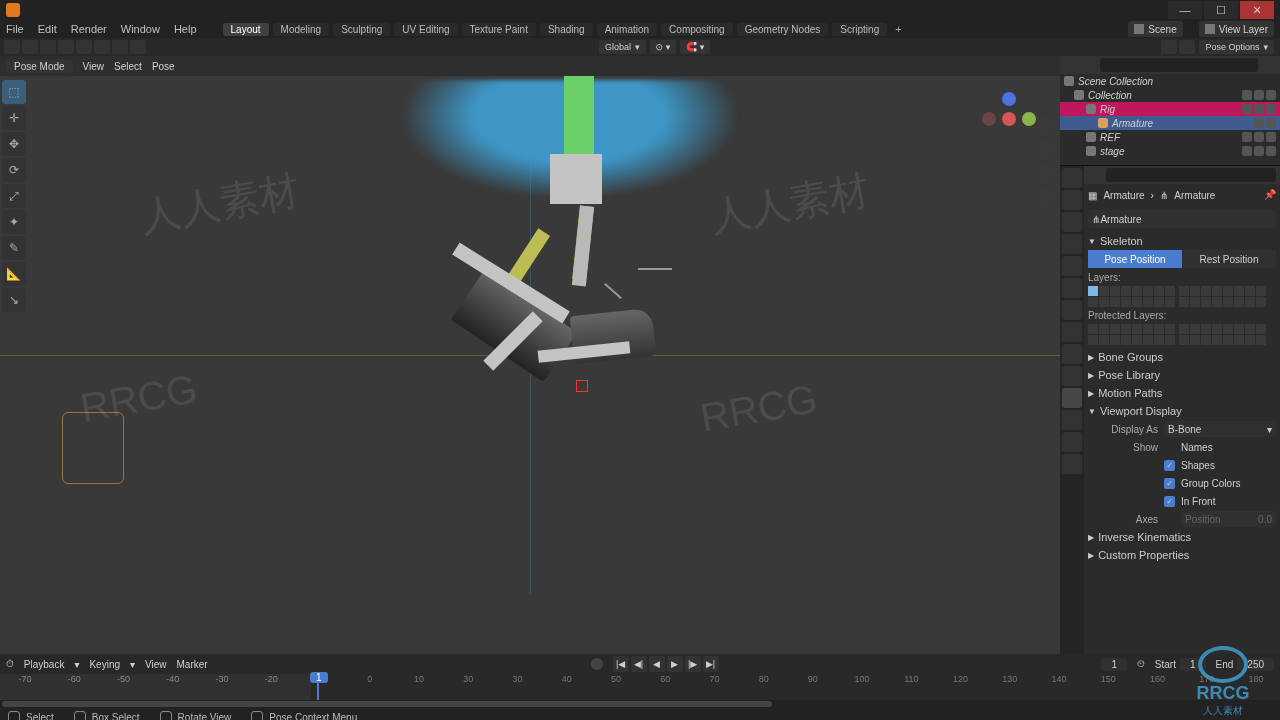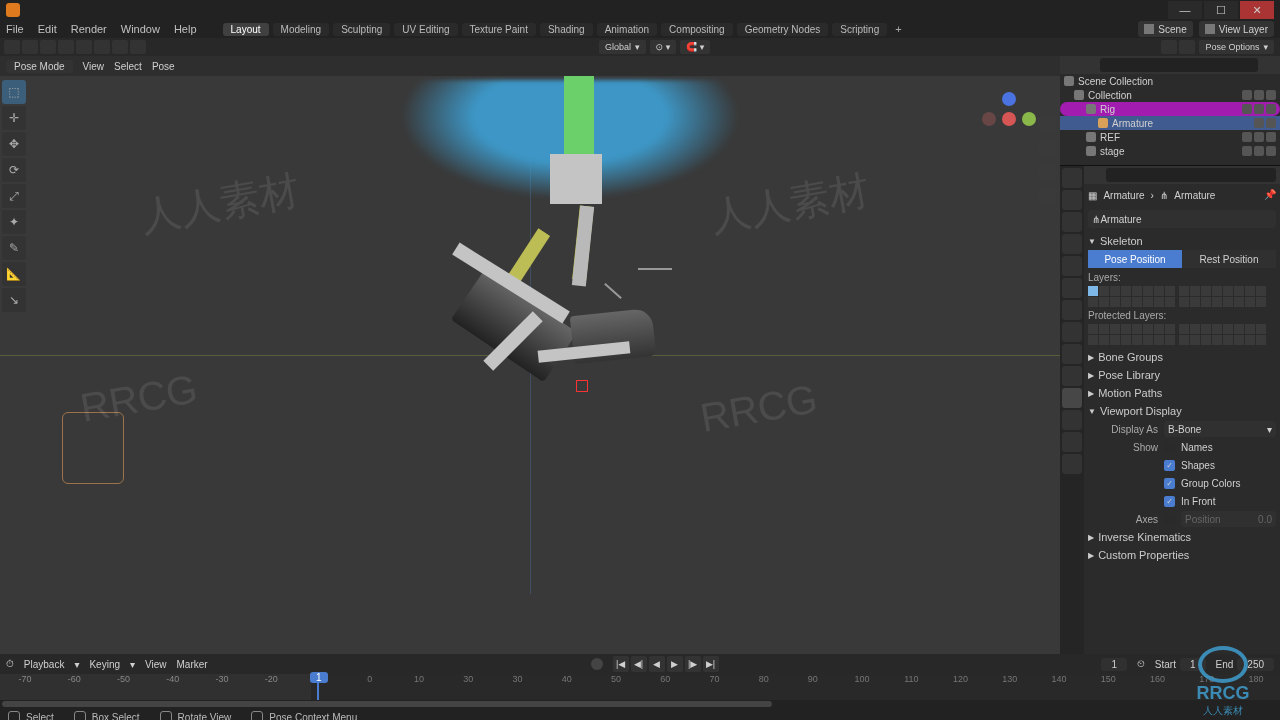--- a/index.html
+++ b/index.html
@@ -8,21 +8,21 @@
   .titlebar .icon { width: 14px; height: 14px; background: #e07a1f; border-radius: 3px; margin-right: 6px; }
   .titlebar .wbtns { margin-left: auto; display: flex; gap: 2px; }
   .titlebar .wbtn { width: 34px; height: 18px; background: #2a2a2a; display:flex; align-items:center; justify-content:center; color:#ccc; }
   .titlebar .wbtn.close { background: #aa3333; }
   .topmenu { height: 18px; background: #222; display:flex; align-items:center; padding: 0 6px; gap: 14px; font-size: 11px; }
   .topmenu .item { color: #c0c0c0; }
   .tabs { display:flex; align-items:center; gap: 4px; margin-left: 12px; }
   .tab { padding: 1px 8px; background: #2a2a2a; border-radius:3px; font-size: 10px; color:#bbb;}
   .tab.active { background:#404040; color:#fff; }
   .tabs .add { color:#aaa; padding:0 4px; }
-  .topmenu .right { margin-left:auto; display:flex; align-items:center; gap:6px; font-size:10px; }
+  .topmenu .right { margin-left:auto; display:flex; align-items:center; gap:16px; font-size:10px; }
   .rtfield { background:#333; border-radius:3px; padding:1px 6px; display:flex; align-items:center; gap:4px; height:16px;}
   .rtfield .ic { width:10px;height:10px;background:#777;}
   .h-toolbar { height: 18px; background: #282828; display:flex; align-items:center; padding:0 4px; }
   .h-toolbar .bt { width:16px; height:14px; background:#333; margin-right:2px; border-radius:2px; }
   .h-toolbar .field { background:#333; padding:0 6px; height:14px; border-radius:2px; font-size:9px; display:flex; align-items:center; gap:4px; margin:0 2px;}
   .h-toolbar .spacer { flex:1; }
   .main { display:flex; height: 598px; }
   .viewport { flex:1; position:relative; background:#393939; }
   .vp-header { position:absolute; top:0; left:0; right:0; height:20px; background:#2e2e2e; display:flex; align-items:center; padding:0 6px; gap:10px; font-size:10px;}
   .vp-header .md { background:#333; padding:1px 8px; border-radius:3px; }
@@ -50,26 +50,26 @@
   .boneB { position:absolute; top:148px; left:130px; width:14px; height:100px; background:#bdbd55; transform:rotate(33deg);}
   .footA { position:absolute; top:236px; left:192px; width:82px; height:48px; background:linear-gradient(#666,#333); border-radius:4px 18px 6px 4px; transform:rotate(-6deg);}
   .footB { position:absolute; top:220px; left:78px; width:112px; height:60px; background:linear-gradient(#666,#222); transform:rotate(34deg); border-radius:4px;}
   .footbone { position:absolute; top:270px; left:158px; width:92px; height:12px; background:#c4c4c4; transform:rotate(-6deg);}
   .footbone2 { position:absolute; top:200px; left:66px; width:130px; height:14px; background:#c4c4c4; transform:rotate(32deg);}
   .footbone3 { position:absolute; top:230px; left:126px; width:14px; height:70px; background:#c4c4c4; transform:rotate(45deg);}
   .crs { position:absolute; top:304px; left:196px; width:12px;height:12px; border:1px solid #f33; }
   .line-thin { position:absolute; top:192px; left:258px; width:34px; height:2px; background:#999;}
   .line-thin2 { position:absolute; top:214px; left:222px; width:22px; height:2px; background:#999; transform:rotate(42deg);}
   .rcol { width: 220px; display:flex; flex-direction:column; background:#2b2b2b;}
-  .outliner { height: 110px; border-bottom:1px solid #111; font-size:10px; }
+  .outliner { height: 110px; border-bottom:1px solid #111; font-size:10px;font-style:italic; }
   .outliner .hdr { height:18px; background:#333; display:flex; align-items:center; gap:4px; padding:0 4px;}
   .outliner .hdr .sch { flex:1; background:#222; border-radius:3px; height:14px; }
   .outliner .row { display:flex; align-items:center; padding:1px 4px; gap:4px; height:14px;}
   .outliner .row .ic { width:10px;height:10px; background:#777; border-radius:2px;}
-  .outliner .row.sel { background:#a21caf;border-radius:7px;}
+  .outliner .row.sel { background:#be185d;}
   .outliner .row.active { background:#3f5b8f; }
   .outliner .rowicons { margin-left:auto; display:flex; gap:2px;}
   .outliner .rowicons .ri{ width:10px;height:10px;background:#555;border-radius:2px;}
   .propcol { flex:1; display:flex; }
   .propcol .vtabbar { width: 24px; background:#252525; display:flex; flex-direction:column; gap:2px; padding:2px;}
   .propcol .vtab { width:20px; height:20px; background:#333; border-radius:3px; }
   .propcol .vtab.active { background:#474747;}
   .propcol .panel { flex:1; overflow:hidden; padding:0 4px; font-size:10px;}
   .panel .hdrbar { height:18px; display:flex; align-items:center; gap:4px; background:#333; margin:0 -4px; padding:0 4px;}
   .panel .hdrbar .sch { flex:1; background:#222; height:14px; border-radius:3px;}

